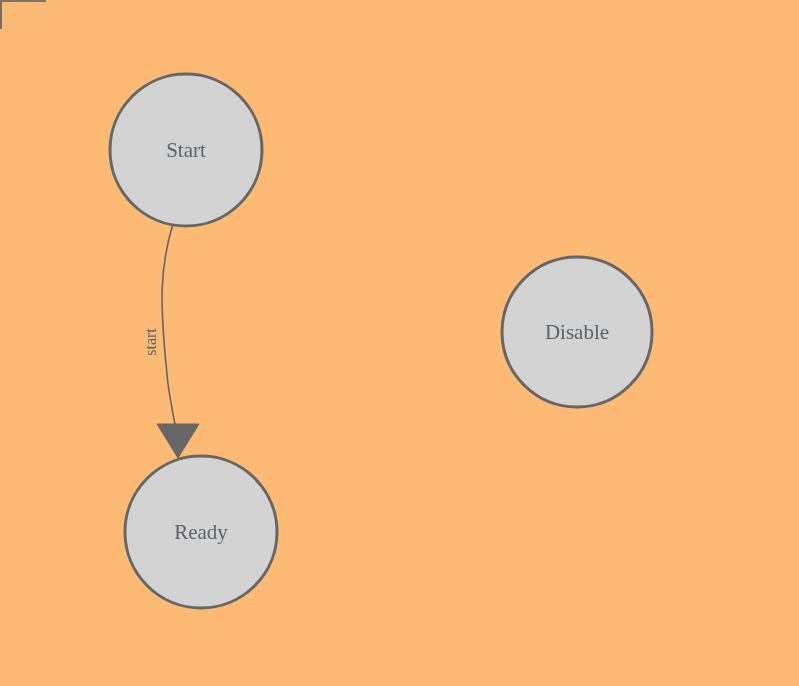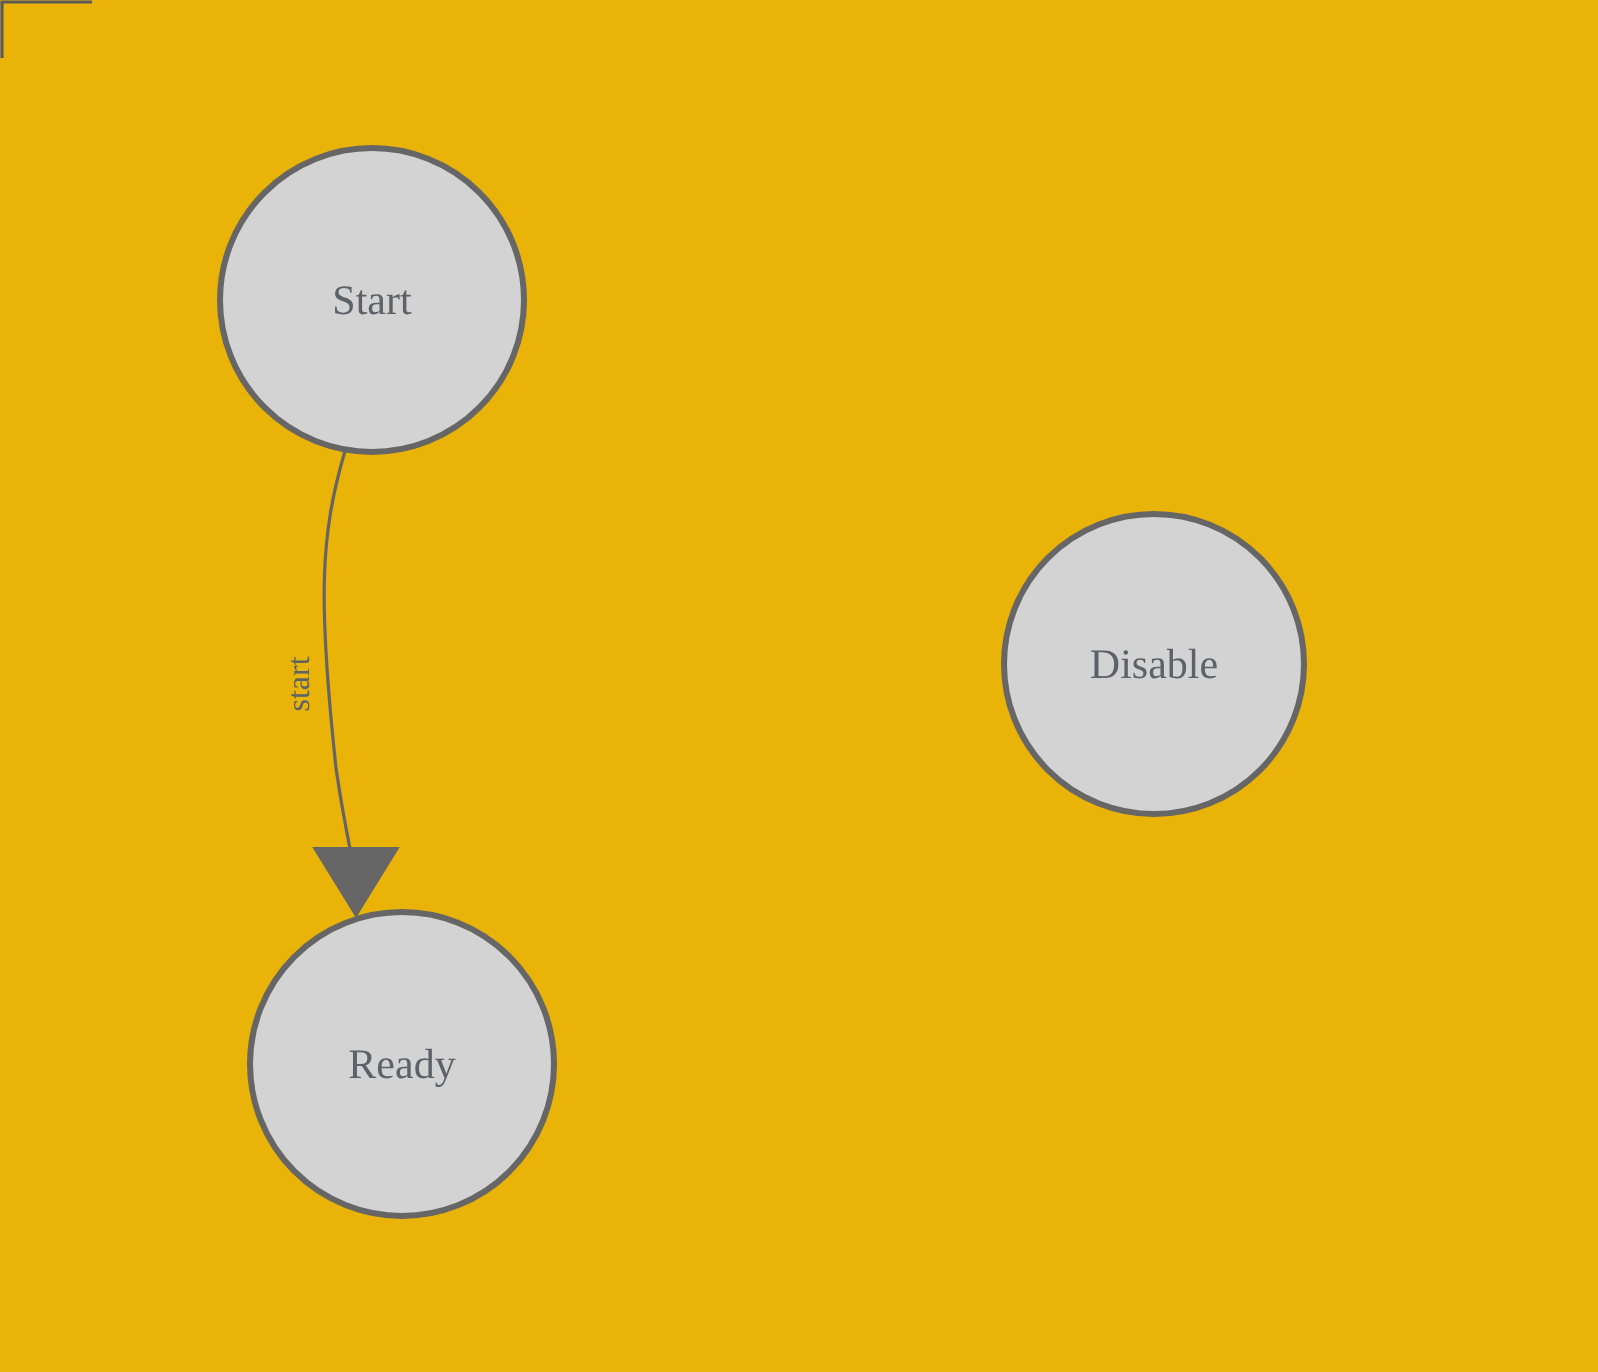--- a/index.html
+++ b/index.html
@@ -8,21 +8,21 @@
     padding: 0;
     background: #ffffff;
   }
   body {
     font-family: "Liberation Serif", serif;
   }
   #canvas-root {
     position: relative;
     width: 799px;
     height: 686px;
-    background: #eab308;
+    background: #fdba74;
     overflow: hidden;
   }
   #diagram-svg {
     position: absolute;
     top: 0;
     left: 0;
     display: block;
   }
   .node-shape {
     fill: #d3d3d3;

